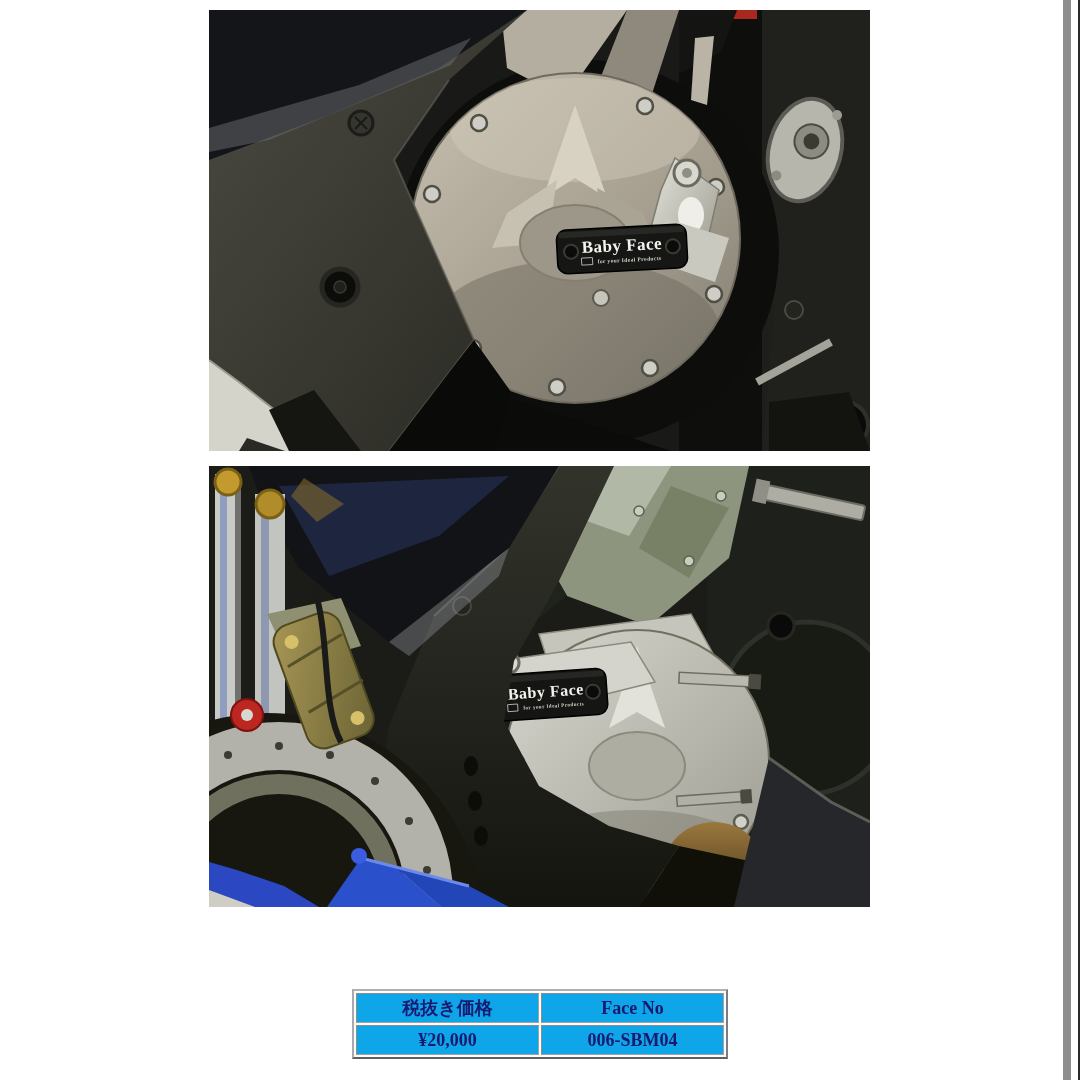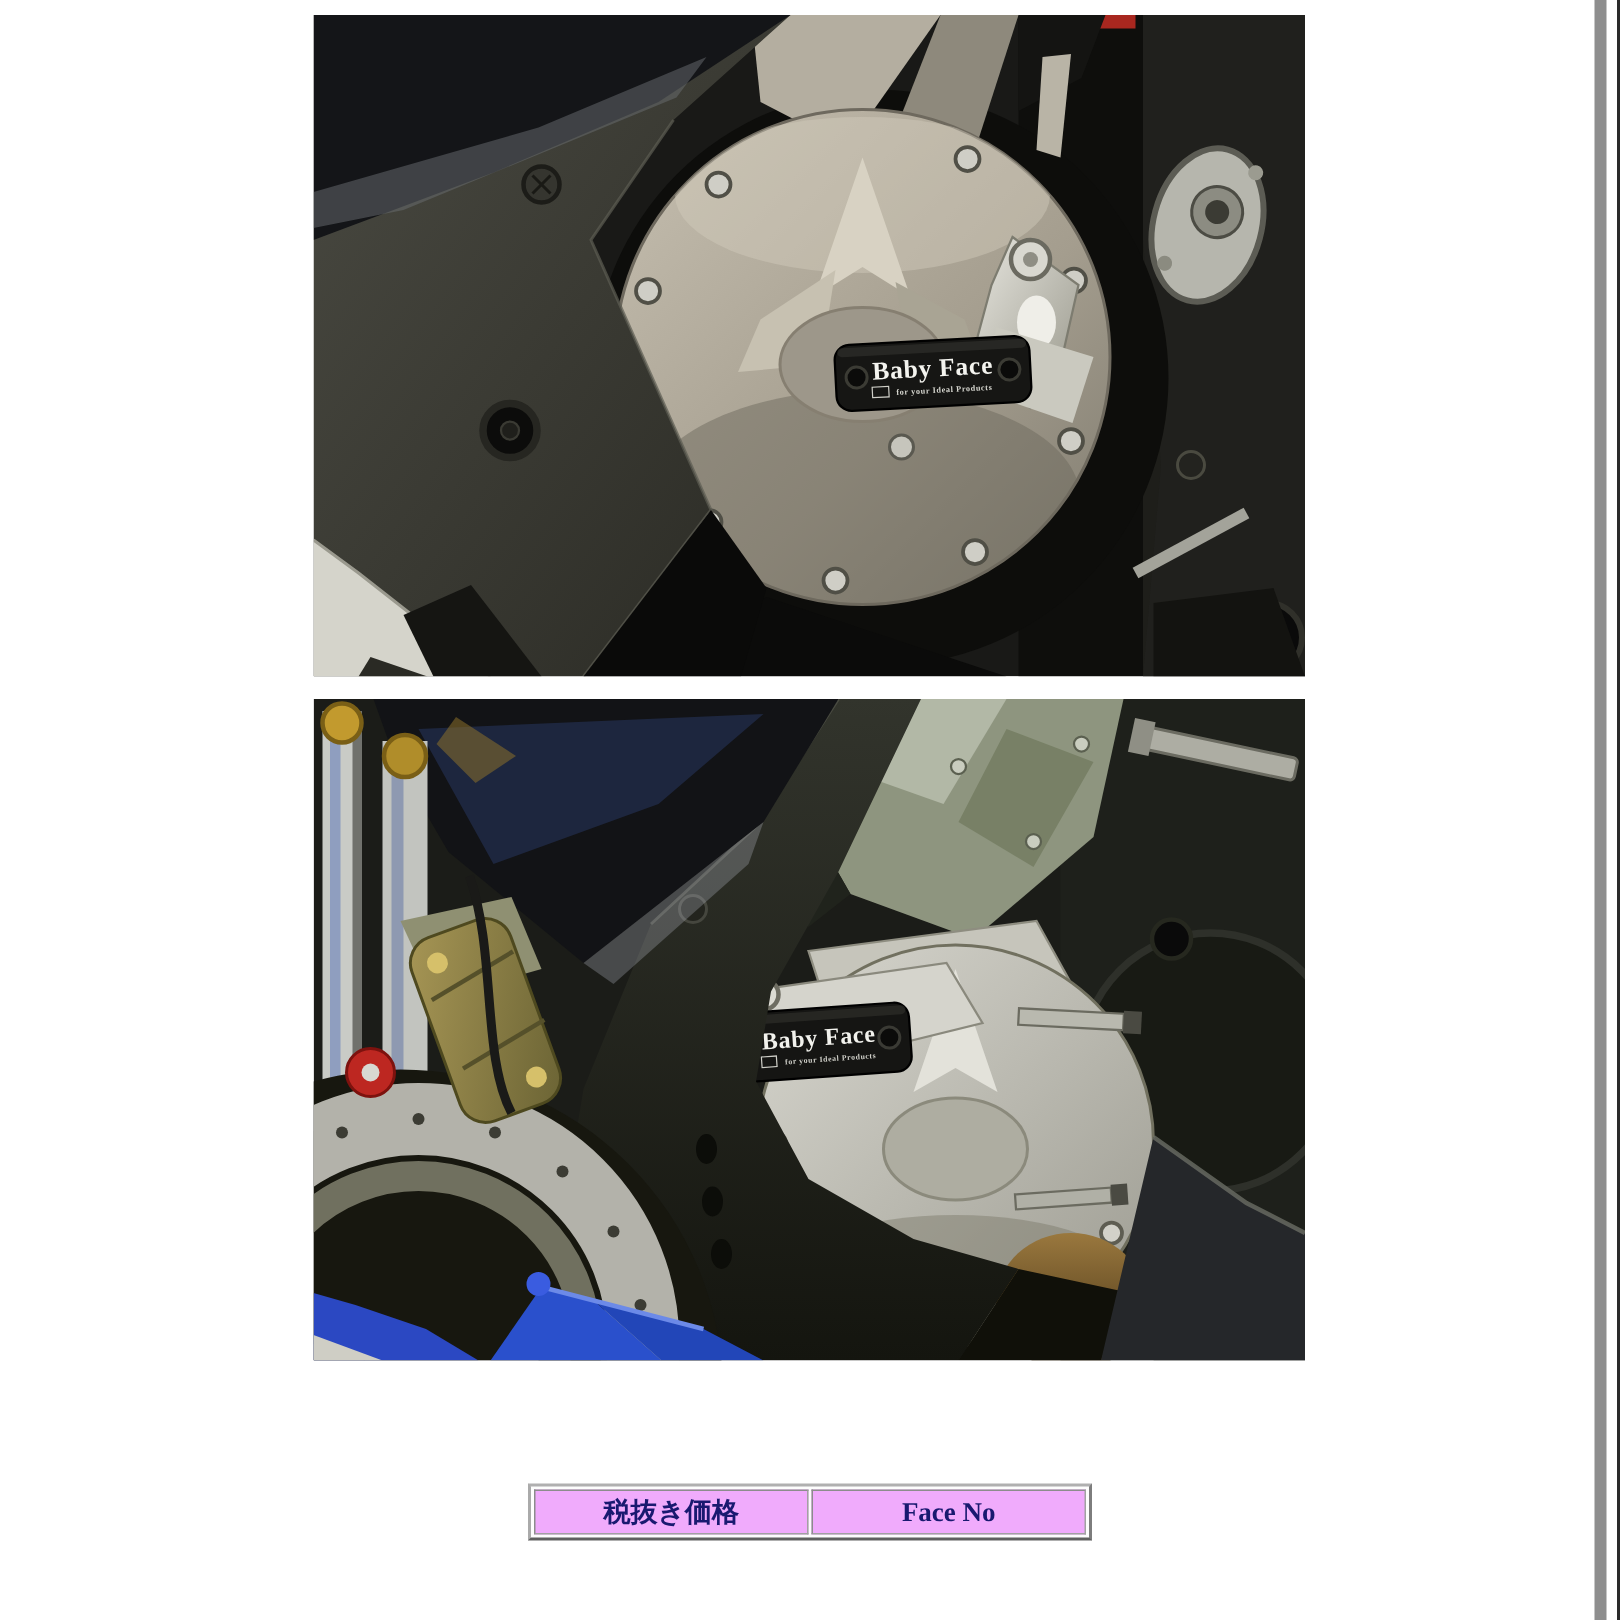--- a/index.html
+++ b/index.html
@@ -18,21 +18,21 @@
     border-collapse:separate;border-spacing:2px;background:#fdfdfd;
     border:2px solid #9a9a9a;
     border-top-color:#b0b0b0;border-left-color:#aaaaaa;
     border-bottom-color:#606060;border-right-color:#7d7d7d;
   }
   table.price-table td{
     width:179px;height:26px;text-align:center;vertical-align:middle;
     border:1px solid #a2a2a2;border-top-color:#8c8c8c;border-left-color:#8c8c8c;
     font-weight:bold;font-size:18px;line-height:1;
     font-family:"Liberation Serif","DejaVu Serif",serif;
-    background:#f0abfc;
+    background:#0ea5e9;
   }
   .scroll-thumb{position:absolute;left:1063px;top:0;width:8px;height:1080px;}
   .edge-line{position:absolute;left:1078px;top:0;width:2px;height:1080px;}
 
   .pad-text{font-family:"Liberation Serif","DejaVu Serif",serif;font-weight:bold;}
 </style>
 </head>
 <body>
 
 <div class="photo" id="photo-top">
@@ -318,18 +318,22 @@
 </svg>
 </div>
 
 <div class="price-table-wrap">
   <table class="price-table" style="color: rgb(25, 25, 112);">
     <tbody>
       <tr>
         <td>税抜き価格</td>
         <td>Face No</td>
       </tr>
+      <tr>
+        <td>¥20,000</td>
+        <td>006-SBM04</td>
+      </tr>
     </tbody>
   </table>
 </div>
 
 <div class="scroll-thumb" style="background-color: rgb(142, 142, 142);"></div>
 <div class="edge-line" style="background-color: rgb(42, 42, 42);"></div>
 
 </body></html>

